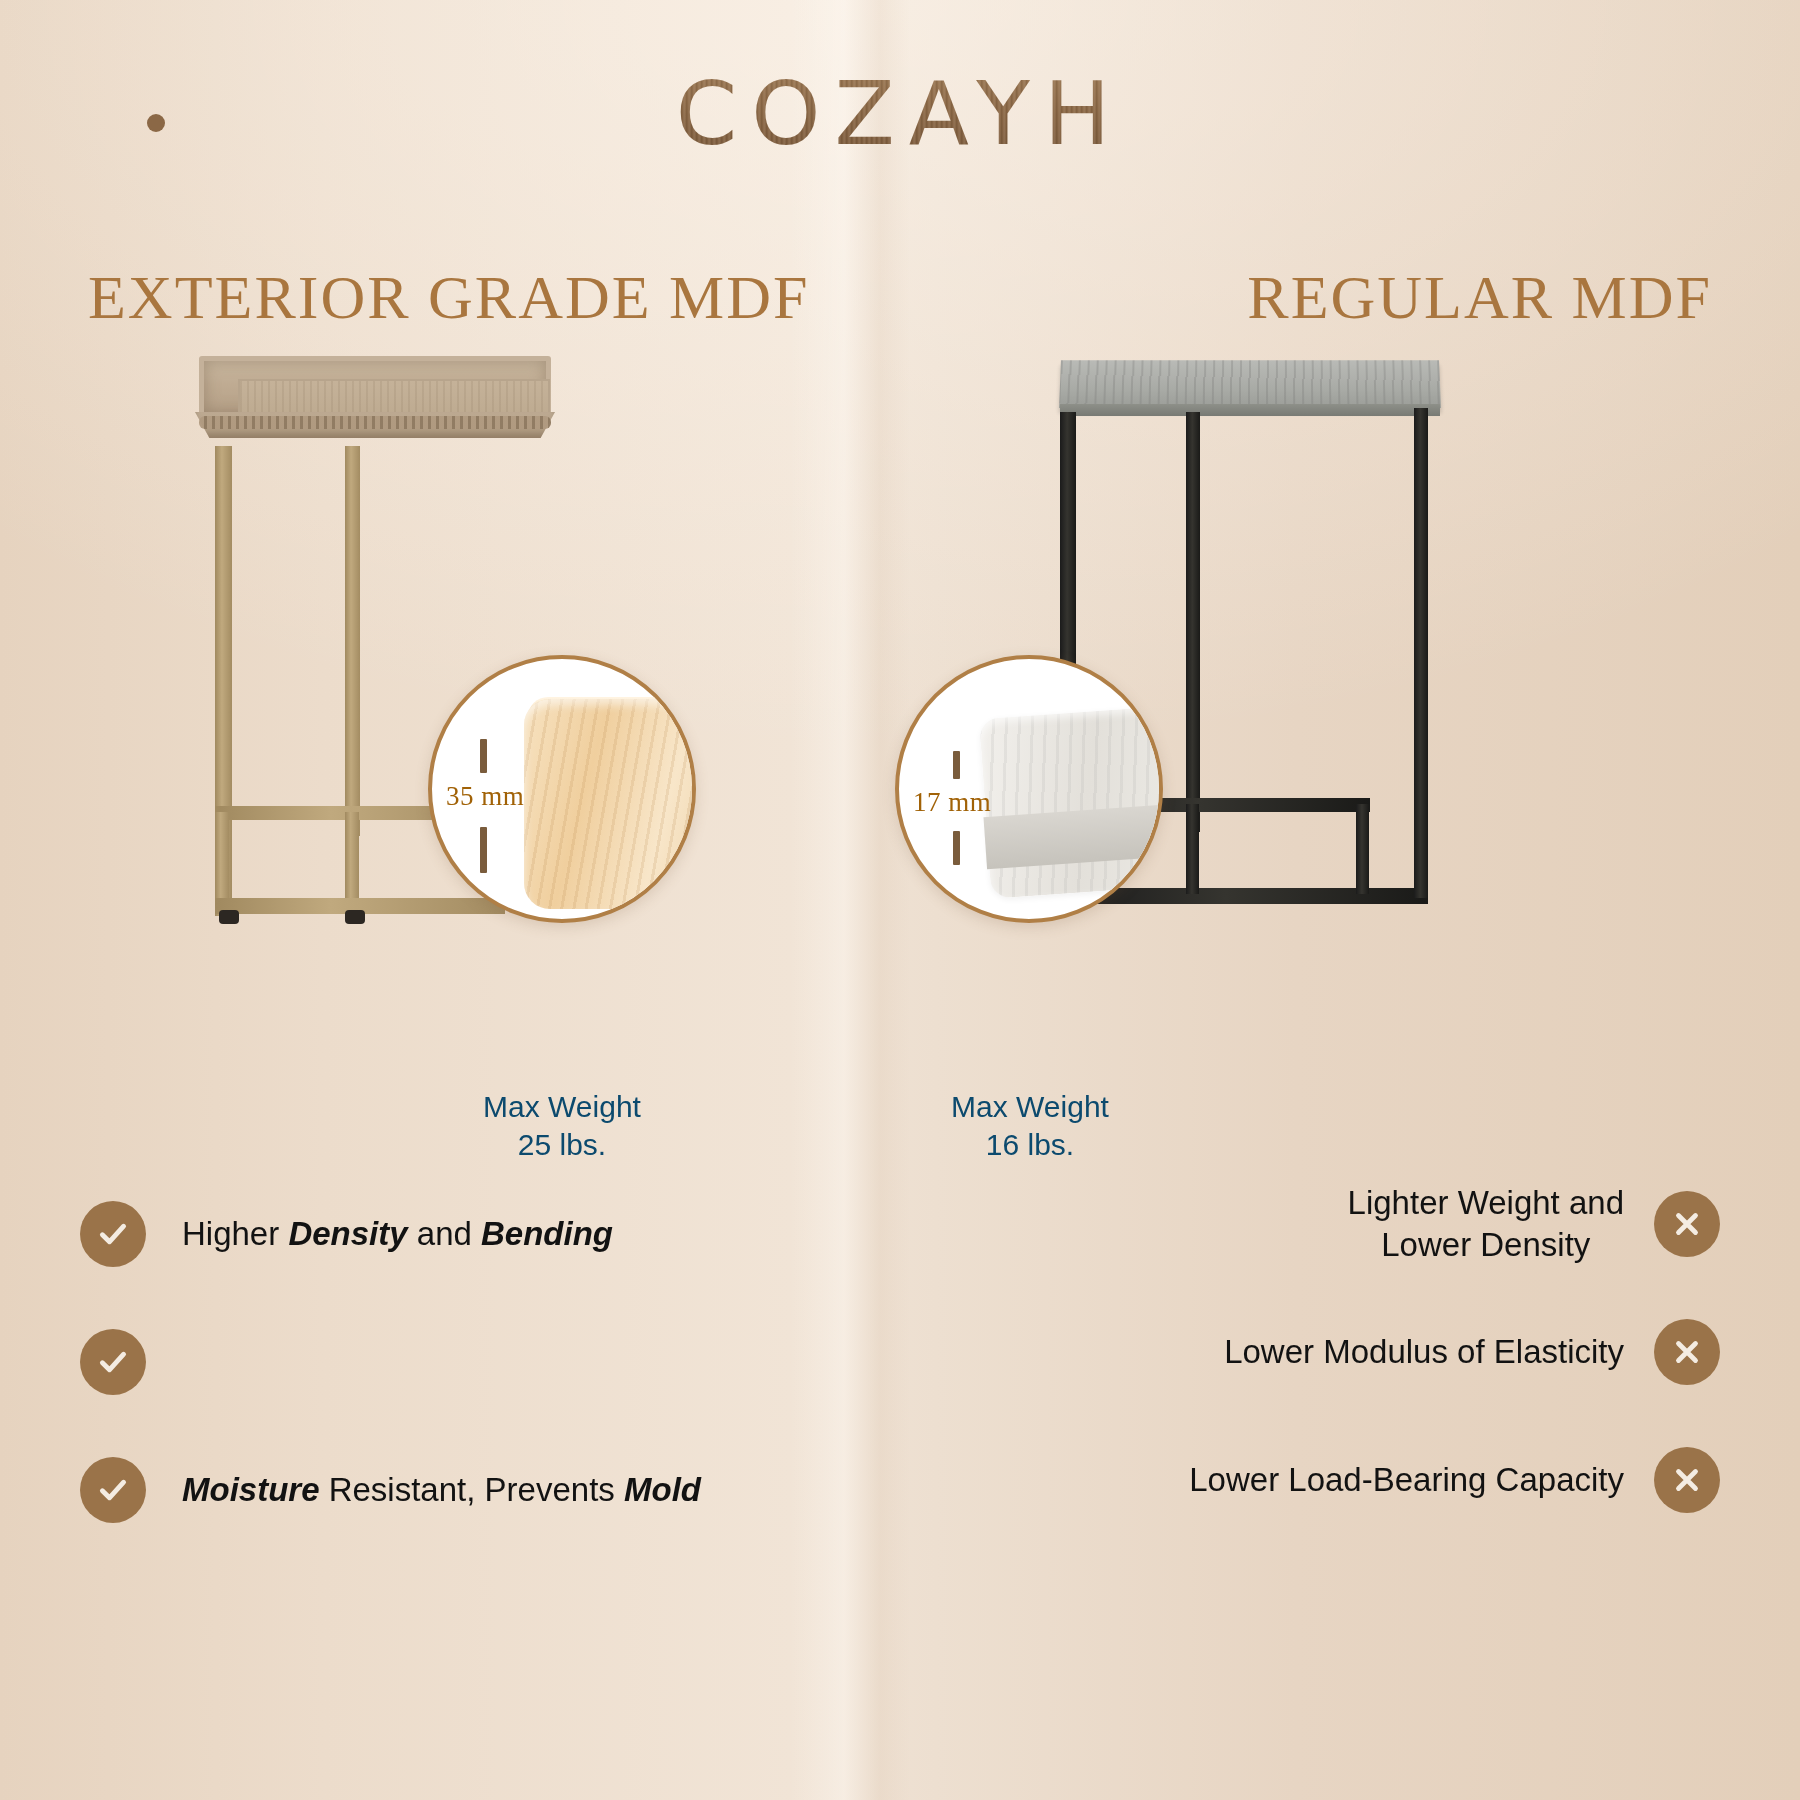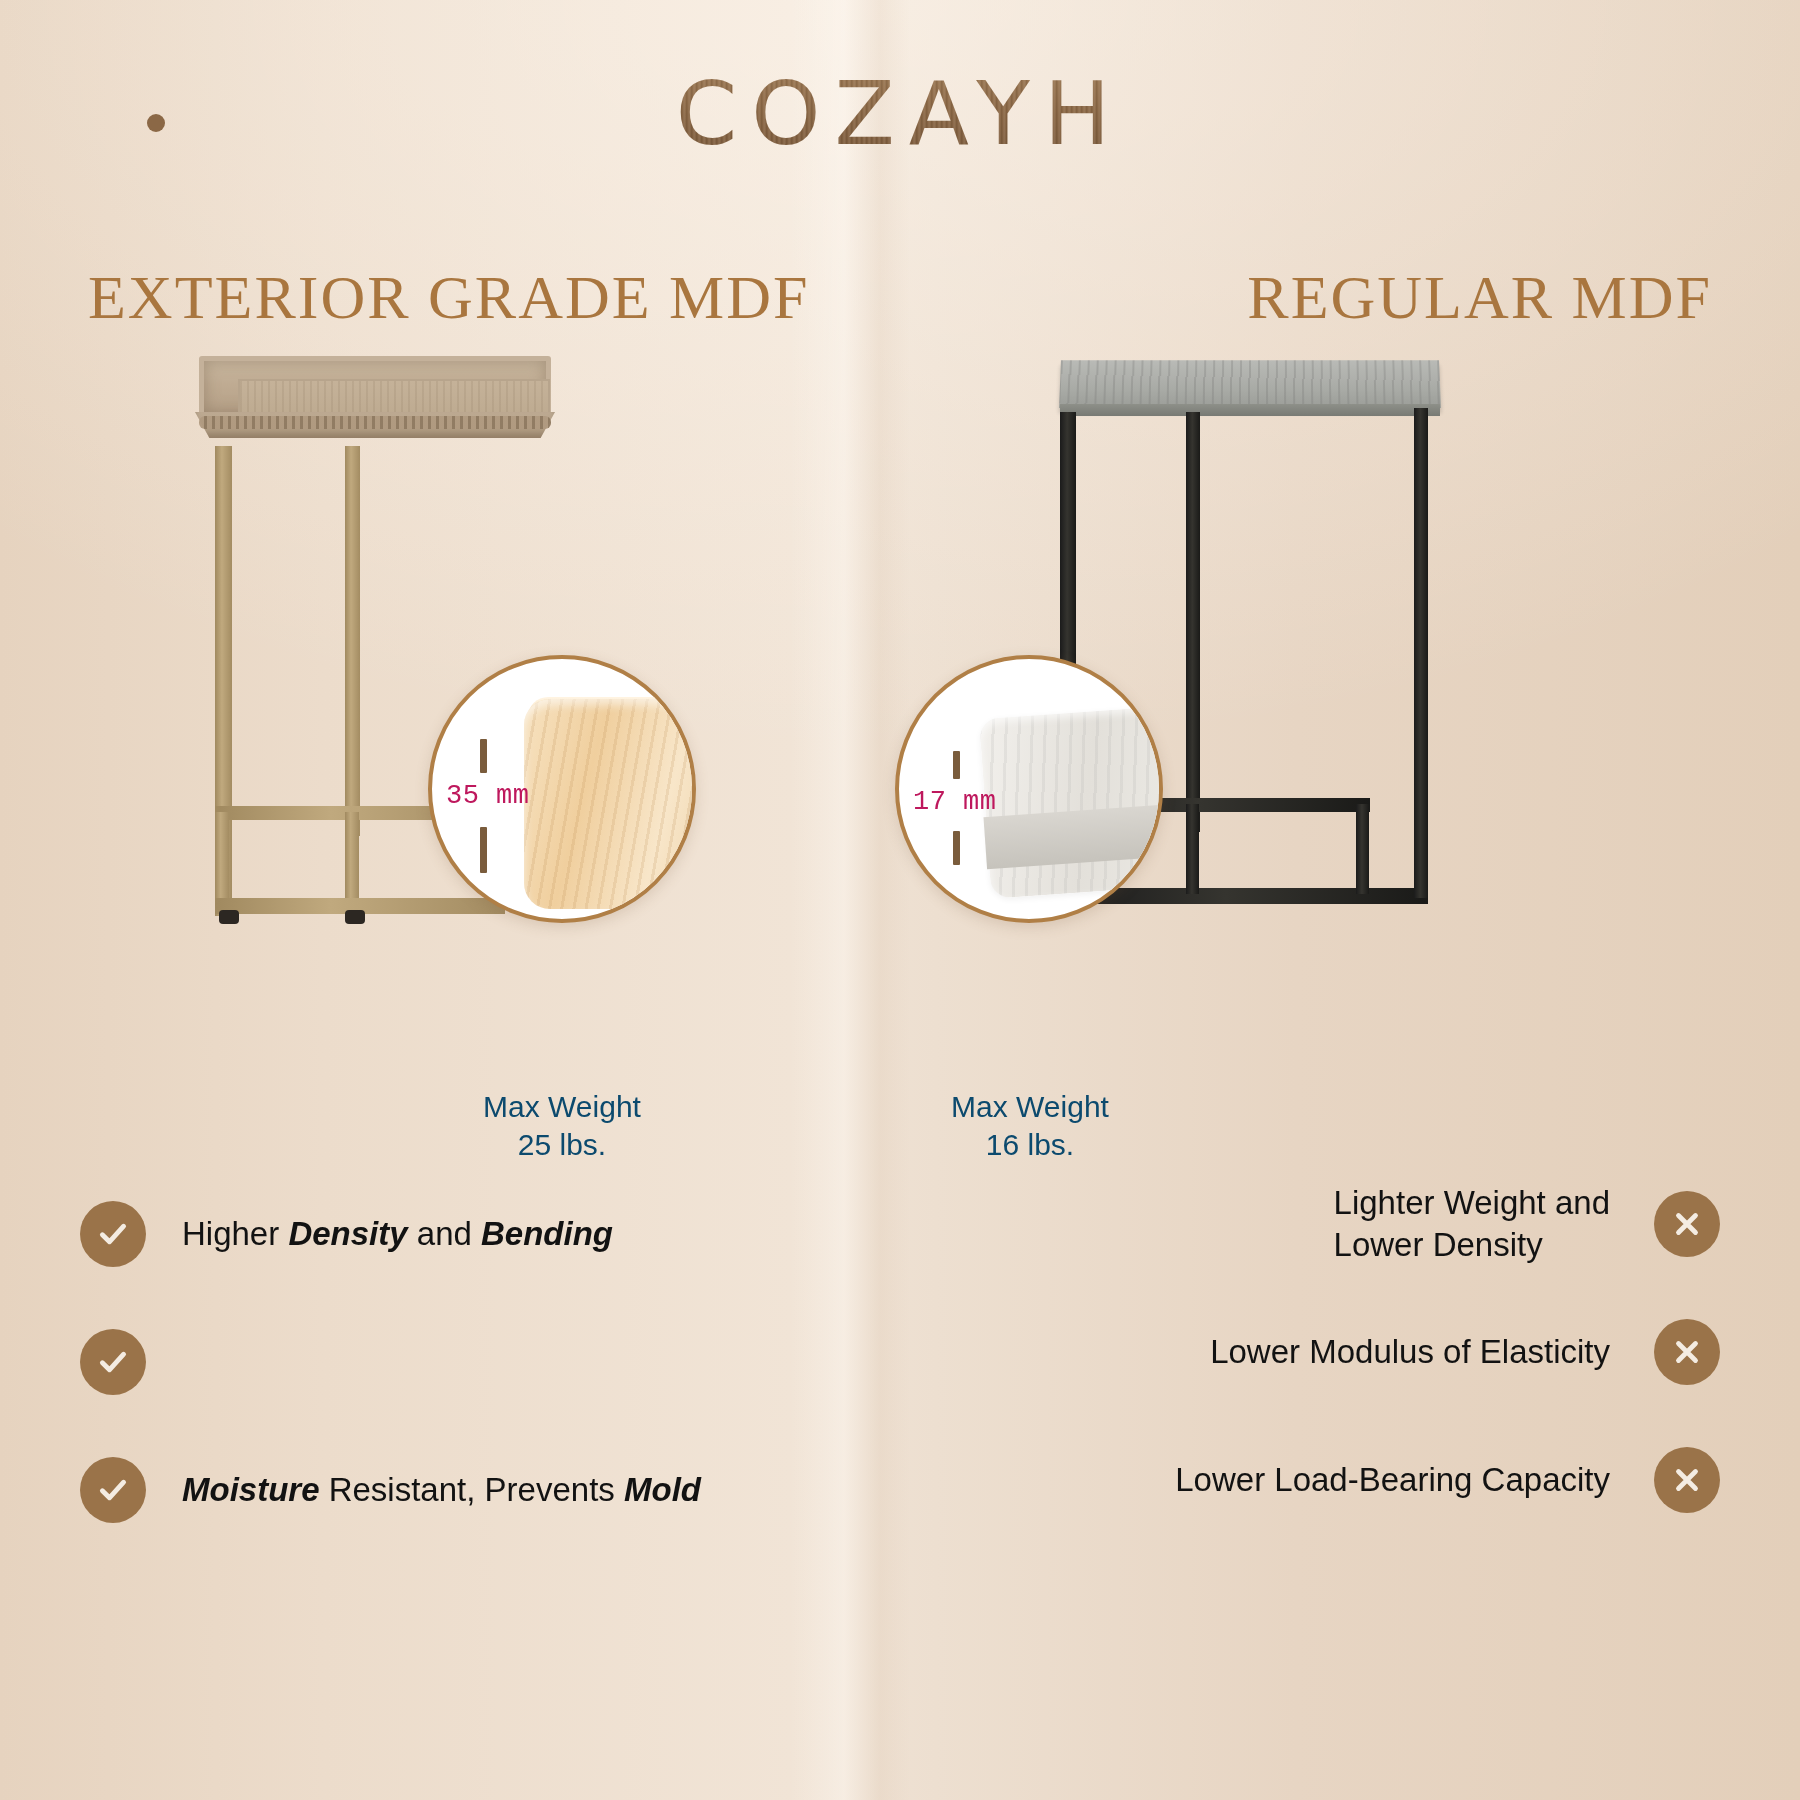--- a/index.html
+++ b/index.html
@@ -129,23 +129,23 @@
     position: absolute; width: 268px; height: 268px; border-radius: 50%;
     background: #ffffff;
     border: 4px solid #b07f46;
     overflow: hidden;
     box-shadow: 0 4px 14px rgba(120,90,60,.18);
   }
   .mag-l { left: 428px;  top: 655px; }
   .mag-r { left: 895px;  top: 655px; }
   .mag-label {
     position: absolute;
-    font-family: Liberation Mono, monospace;
+    font-family: Liberation Serif, serif;
     font-size: 27px;
-    color: #be185d;
+    color: #a16207;
     letter-spacing: .5px;
     white-space: nowrap;
   }
   .mag-l .mag-label { left: 14px; top: 122px; }
   .mag-r .mag-label { left: 14px; top: 128px; }
   .tick {
     position: absolute; width: 7px; border-radius: 1px; background: #7a5c3c;
   }
   .mag-l .tick.t1 { left: 48px; top: 80px;  height: 34px; }
   .mag-l .tick.t2 { left: 48px; top: 168px; height: 46px; }
@@ -210,21 +210,21 @@
     display: flex; align-items: center; justify-content: center;
   }
   .badge svg { display: block; }
 
   .row-text {
     font-size: 33px;
     line-height: 1.28;
     color: #121212;
   }
   .bullets.left .row-text  { margin-left: 36px; text-align: left; }
-  .bullets.right .row-text { margin-right: 44px; text-align: left; }
+  .bullets.right .row-text { margin-right: 30px; text-align: center; }
   .row-text b { font-weight: 700; font-style: italic; }
 </style>
 </head>
 <body>
 
 <div class="bg-wash"></div>
 <div class="seam"></div>
 
 <div class="logo">
   <span class="logo-text">COZAYH</span>

